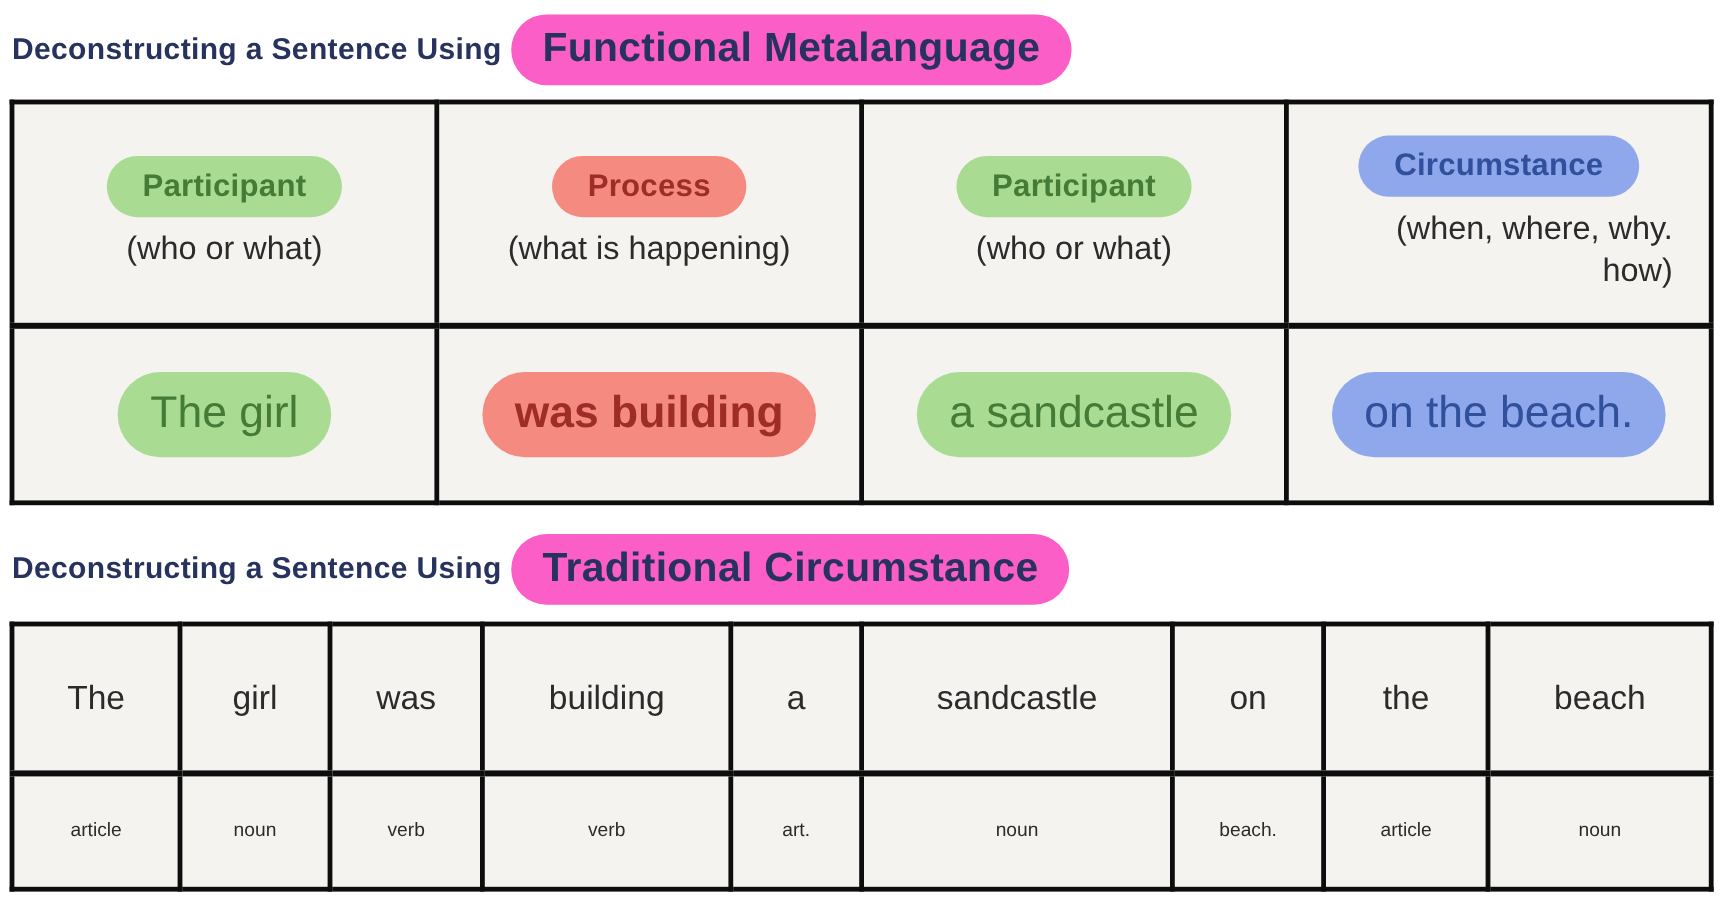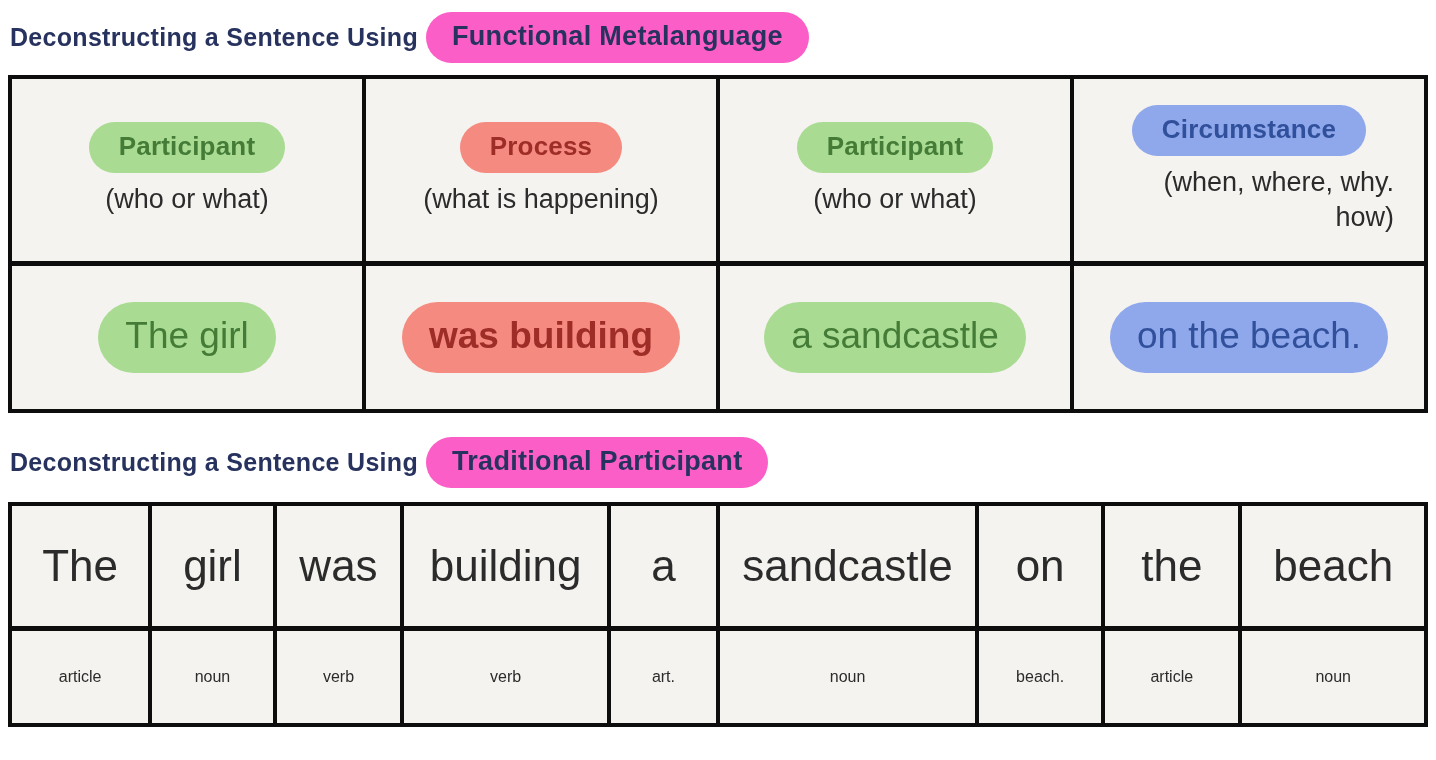--- a/index.html
+++ b/index.html
@@ -35,21 +35,21 @@
   .title-text {
     font-size: 25px;
     font-weight: 700;
     color: var(--title-navy);
     letter-spacing: 0.3px;
   }
   .title-pill {
     display: inline-block;
     background: var(--highlight-pink);
     color: var(--title-navy);
-    font-size: 27px;
+    font-size: 34px;
     font-weight: 700;
     letter-spacing: 0.3px;
     padding: 9px 26px 11px 26px;
     border-radius: 34px;
   }
 
   table {
     width: 100%;
     border-collapse: collapse;
     table-layout: fixed;
@@ -96,21 +96,21 @@
   }
   .sentence-pill.green { background: var(--green-pill-bg); color: var(--green-text); text-align: right; }
   .sentence-pill.red   { background: var(--red-pill-bg);   color: var(--red-text); font-weight: bold; }
   .sentence-pill.blue  { background: var(--blue-pill-bg);  color: var(--blue-text); }
 
   .title-row.second { margin-top: 24px; margin-bottom: 14px; }
 
   .traditional-table { table-layout: fixed; }
   .traditional-table td.word-cell {
     height: 124px;
-    font-size: 44px;
+    font-size: 28px;
     color: var(--body-text);
     border-bottom-width: 5px;
   }
   .traditional-table td.pos-cell {
     height: 97px;
     font-size: 16px;
     color: var(--body-text);
   }
 </style>
 </head>
@@ -155,21 +155,21 @@
         </td>
         <td class="sentence-cell">
           <span class="sentence-pill blue">on the beach.</span>
         </td>
       </tr>
     </tbody>
   </table>
 
   <div class="title-row second">
     <span class="title-text">Deconstructing a Sentence Using</span>
-    <span class="title-pill">Traditional Participant</span>
+    <span class="title-pill">Traditional Circumstance</span>
   </div>
 
   <table class="traditional-table">
     <colgroup>
       <col style="width: 9.9%;">
       <col style="width: 8.8%;">
       <col style="width: 9%;">
       <col style="width: 14.6%;">
       <col style="width: 7.7%;">
       <col style="width: 18.3%;">

